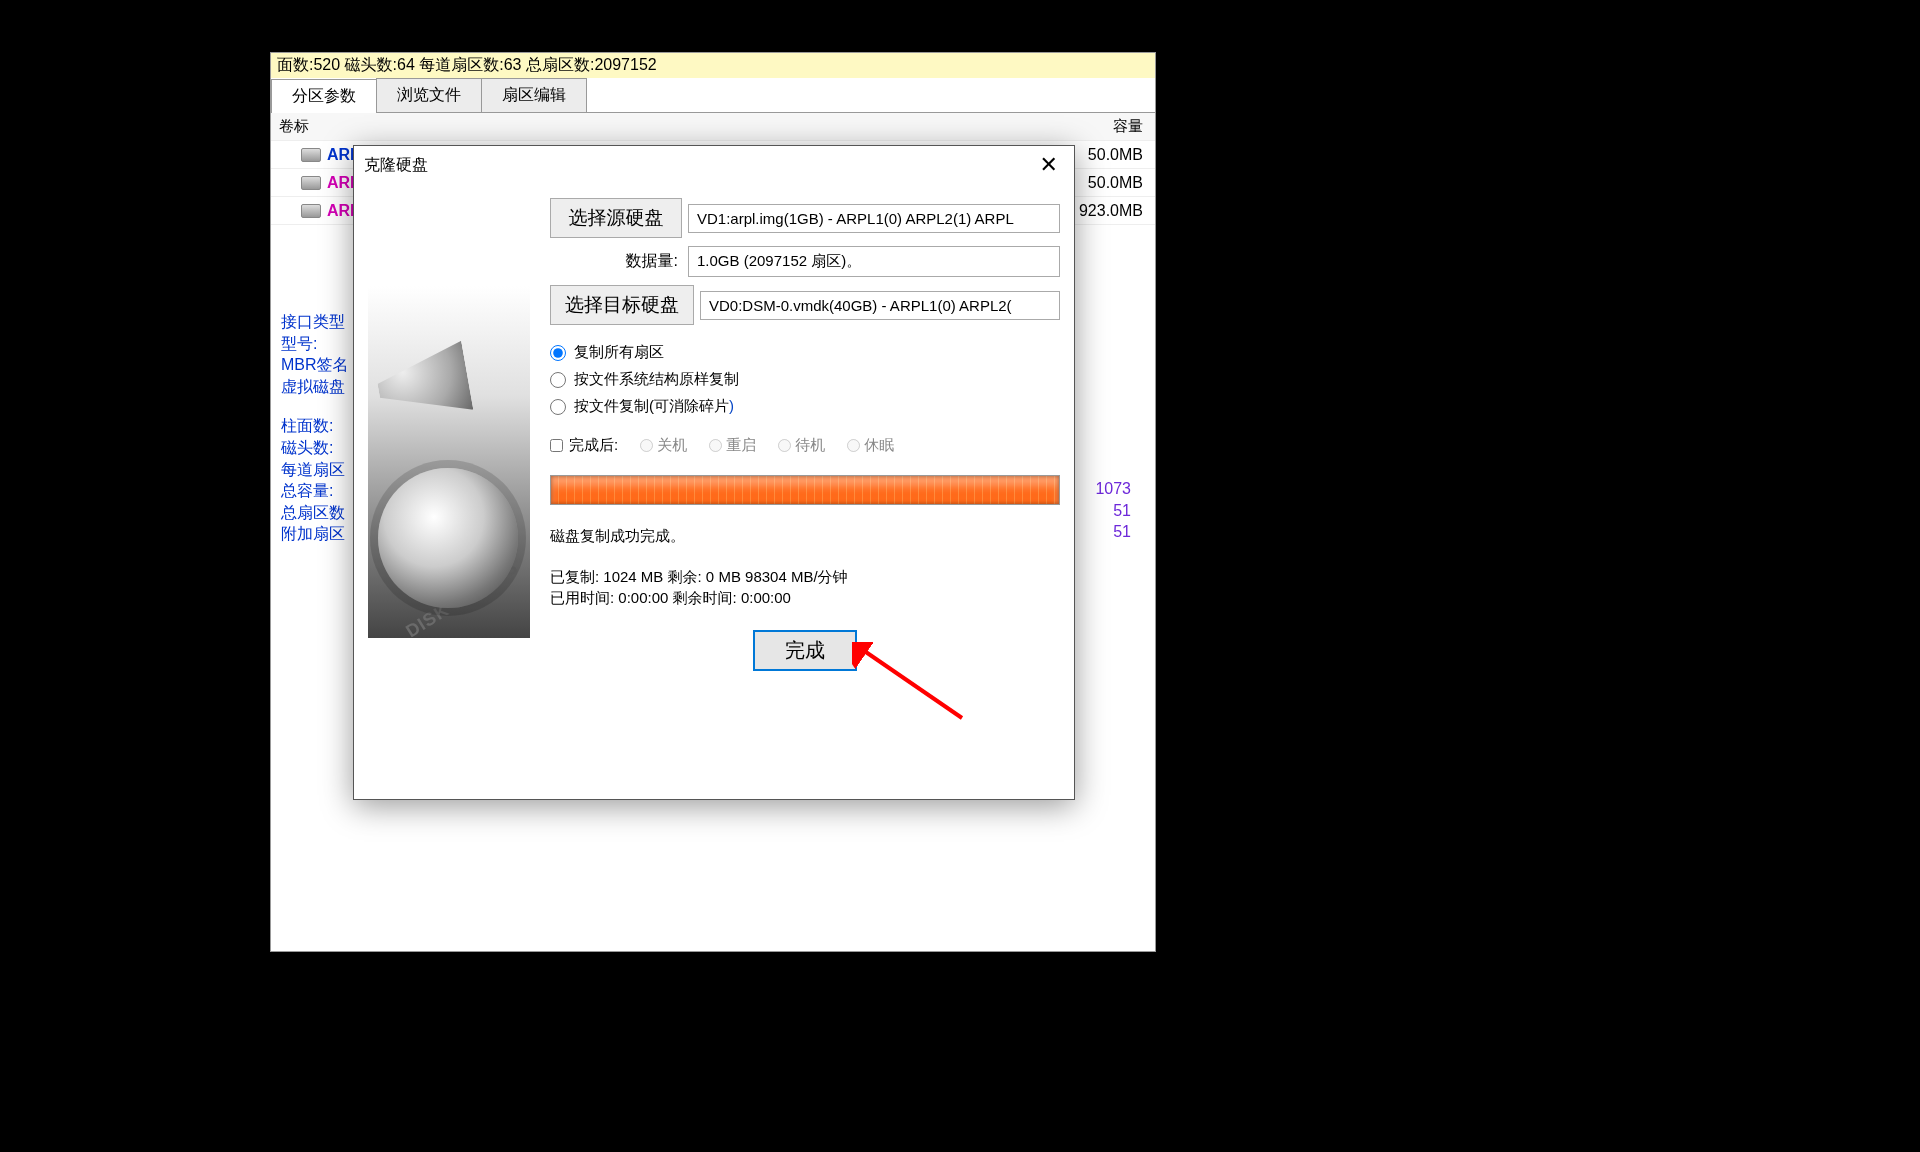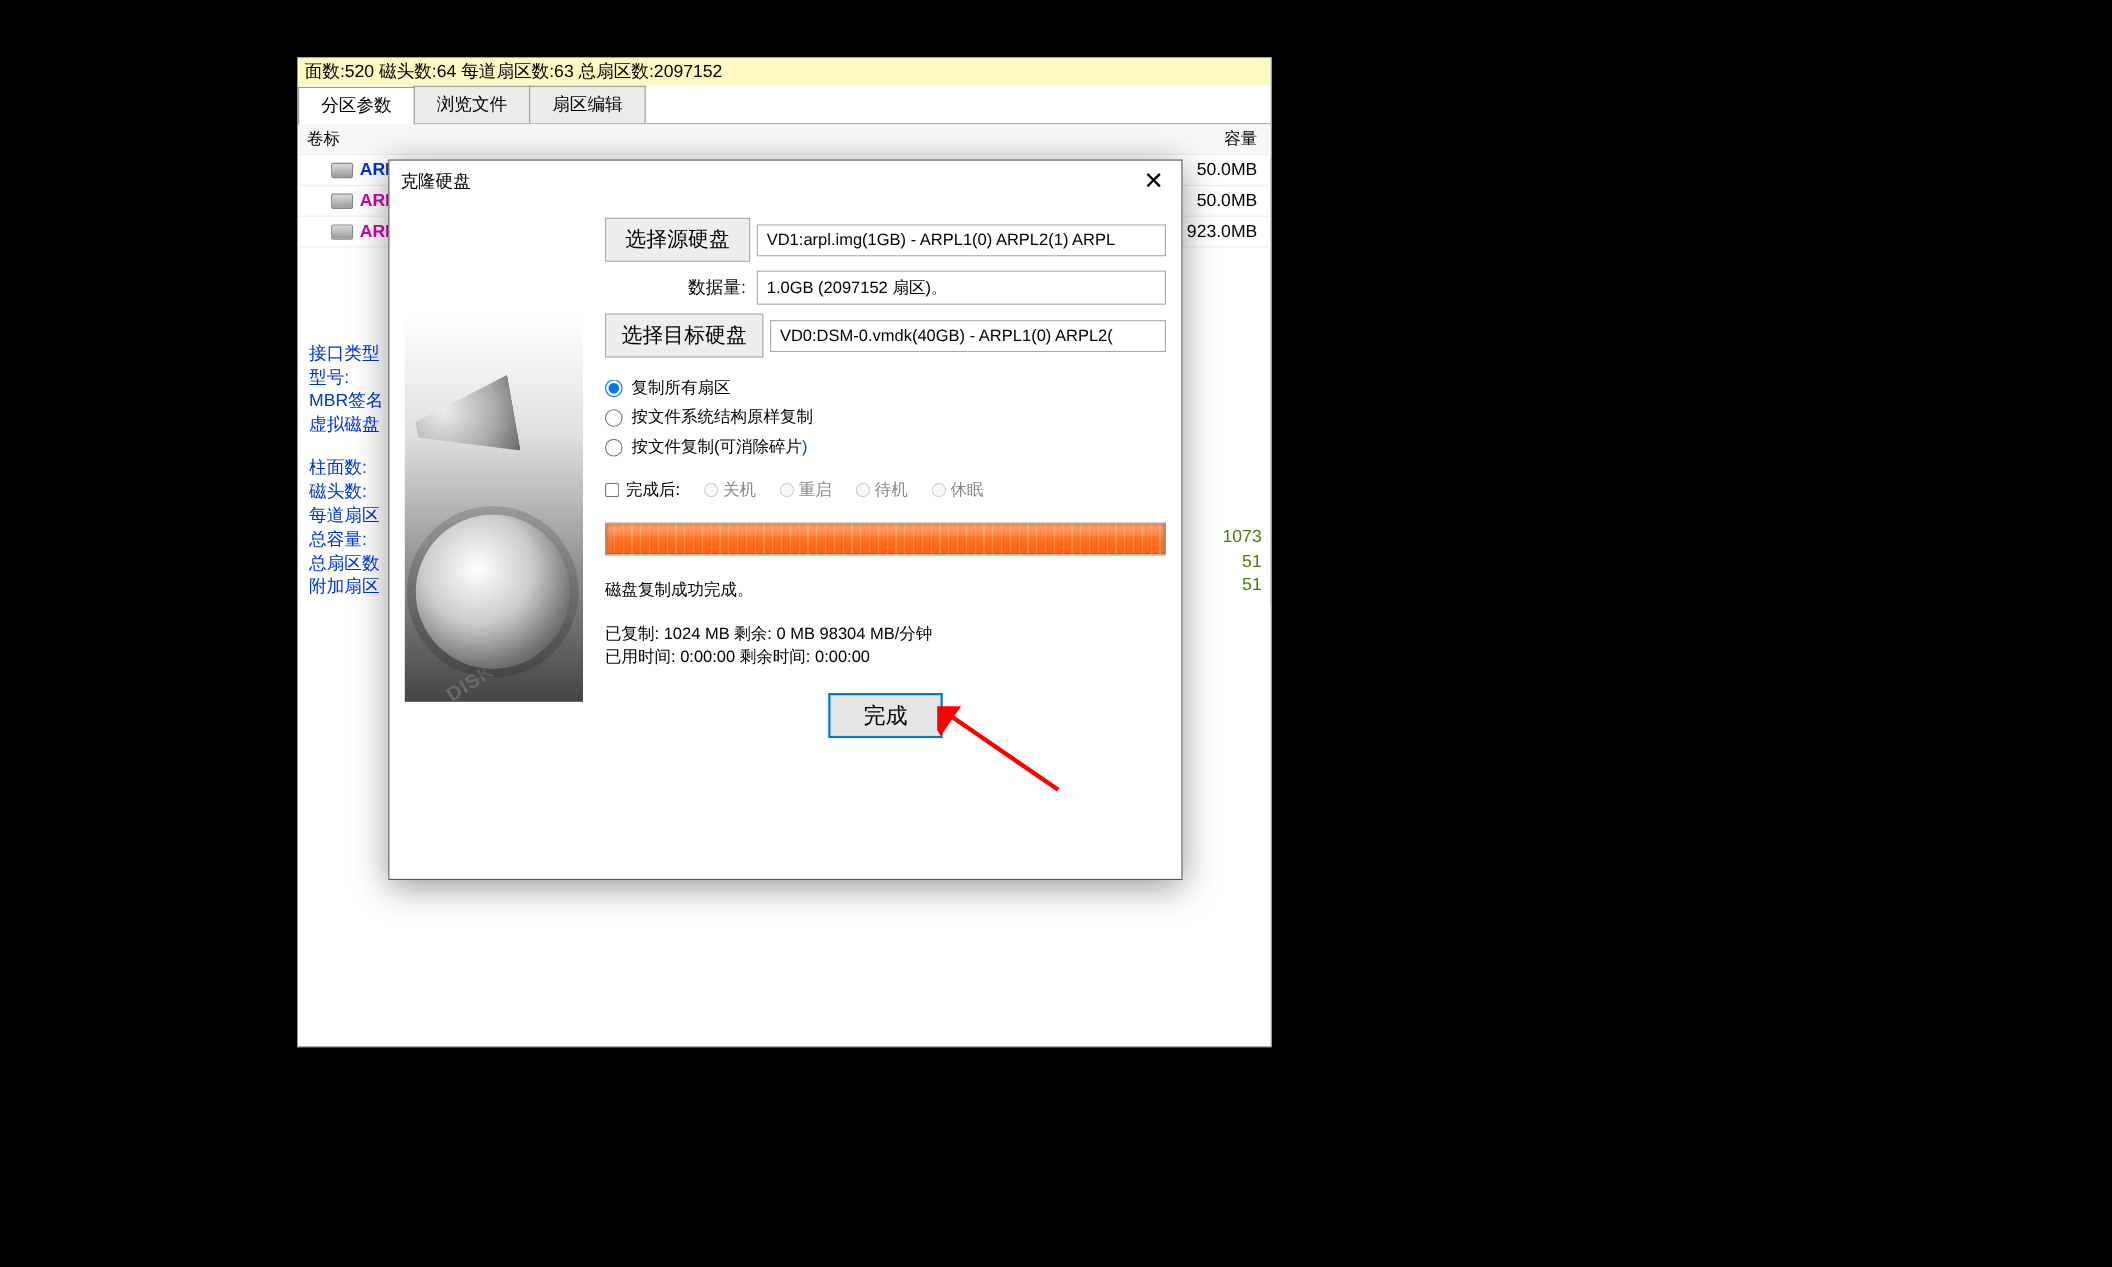--- a/index.html
+++ b/index.html
@@ -62,23 +62,23 @@
   display: inline-block;
 }
 .info-block {
   padding: 6px 10px;
   color: #0033cc;
   font-size: 16px;
   line-height: 1.35;
 }
 .right-nums {
   position: absolute;
-  right: 8px;
+  right: 24px;
   top: 425px;
-  color: #4d7c0f;
+  color: #6d28d9;
   font-size: 16px;
   text-align: right;
   line-height: 1.35;
   margin-left: 34px;
 }
 .large-white {
   height: 400px;
   background: #fff;
 }
 

